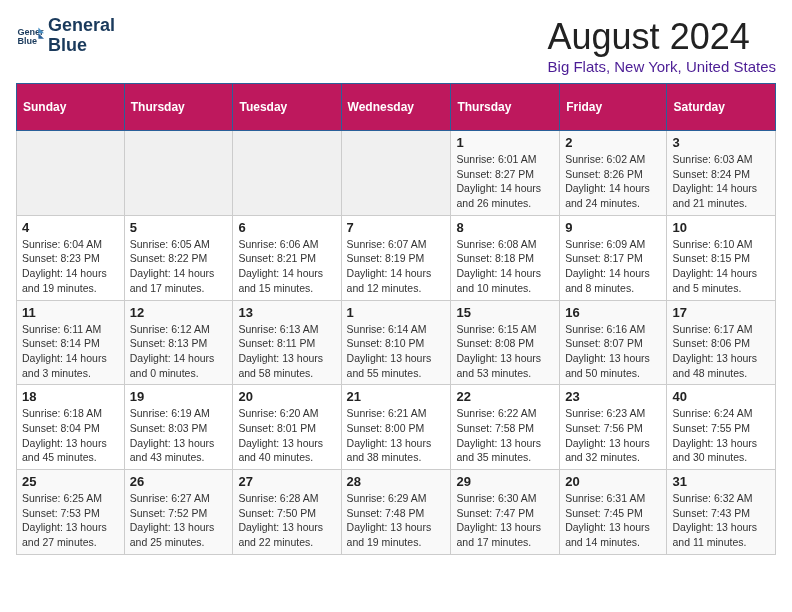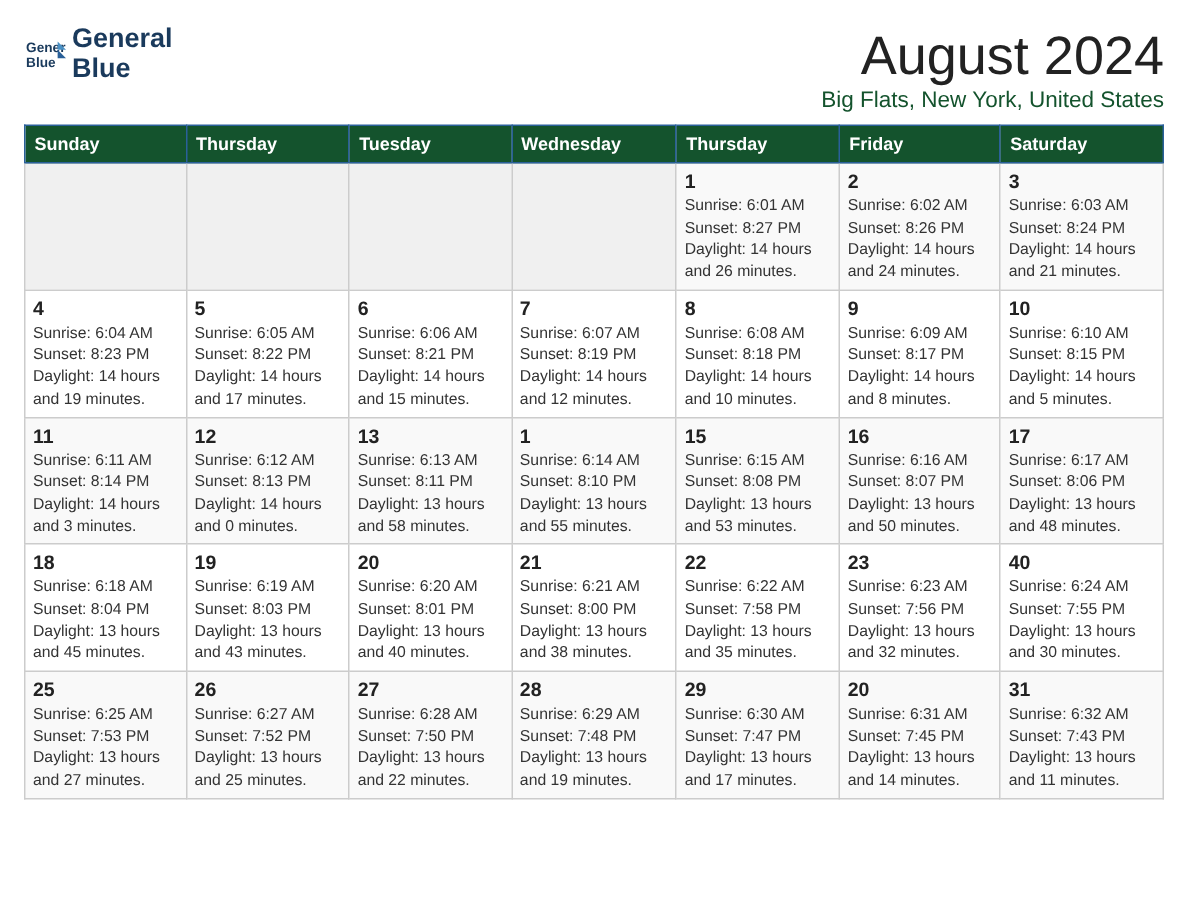--- a/index.html
+++ b/index.html
@@ -25,40 +25,39 @@
       font-size: 18px;
       font-weight: bold;
       color: #1a3a5c;
       line-height: 1.1;
     }
     .logo-icon {
       width: 28px;
       height: 28px;
     }
     .title-area {
-      text-align: right;
     }
     .month-title {
       font-size: 36px;
       font-weight: normal;
       color: #222;
     }
     .location-title {
       font-size: 15px;
-      color: #14532d;
+      color: #4c1d95;
     }
     .calendar {
       width: 100%;
       border-collapse: collapse;
       font-size: 11px;
     }
     .calendar thead th {
-      background: #14532d;
+      background: #be185d;
       color: #fff;
-      padding: 5px 6px;
+      padding: 16px 6px;
       text-align: left;
       font-size: 12px;
       font-weight: bold;
       border: 1px solid #2a6099;
     }
     .calendar tbody td {
       border: 1px solid #ccc;
       vertical-align: top;
       padding: 4px 5px;
       width: 113px;

